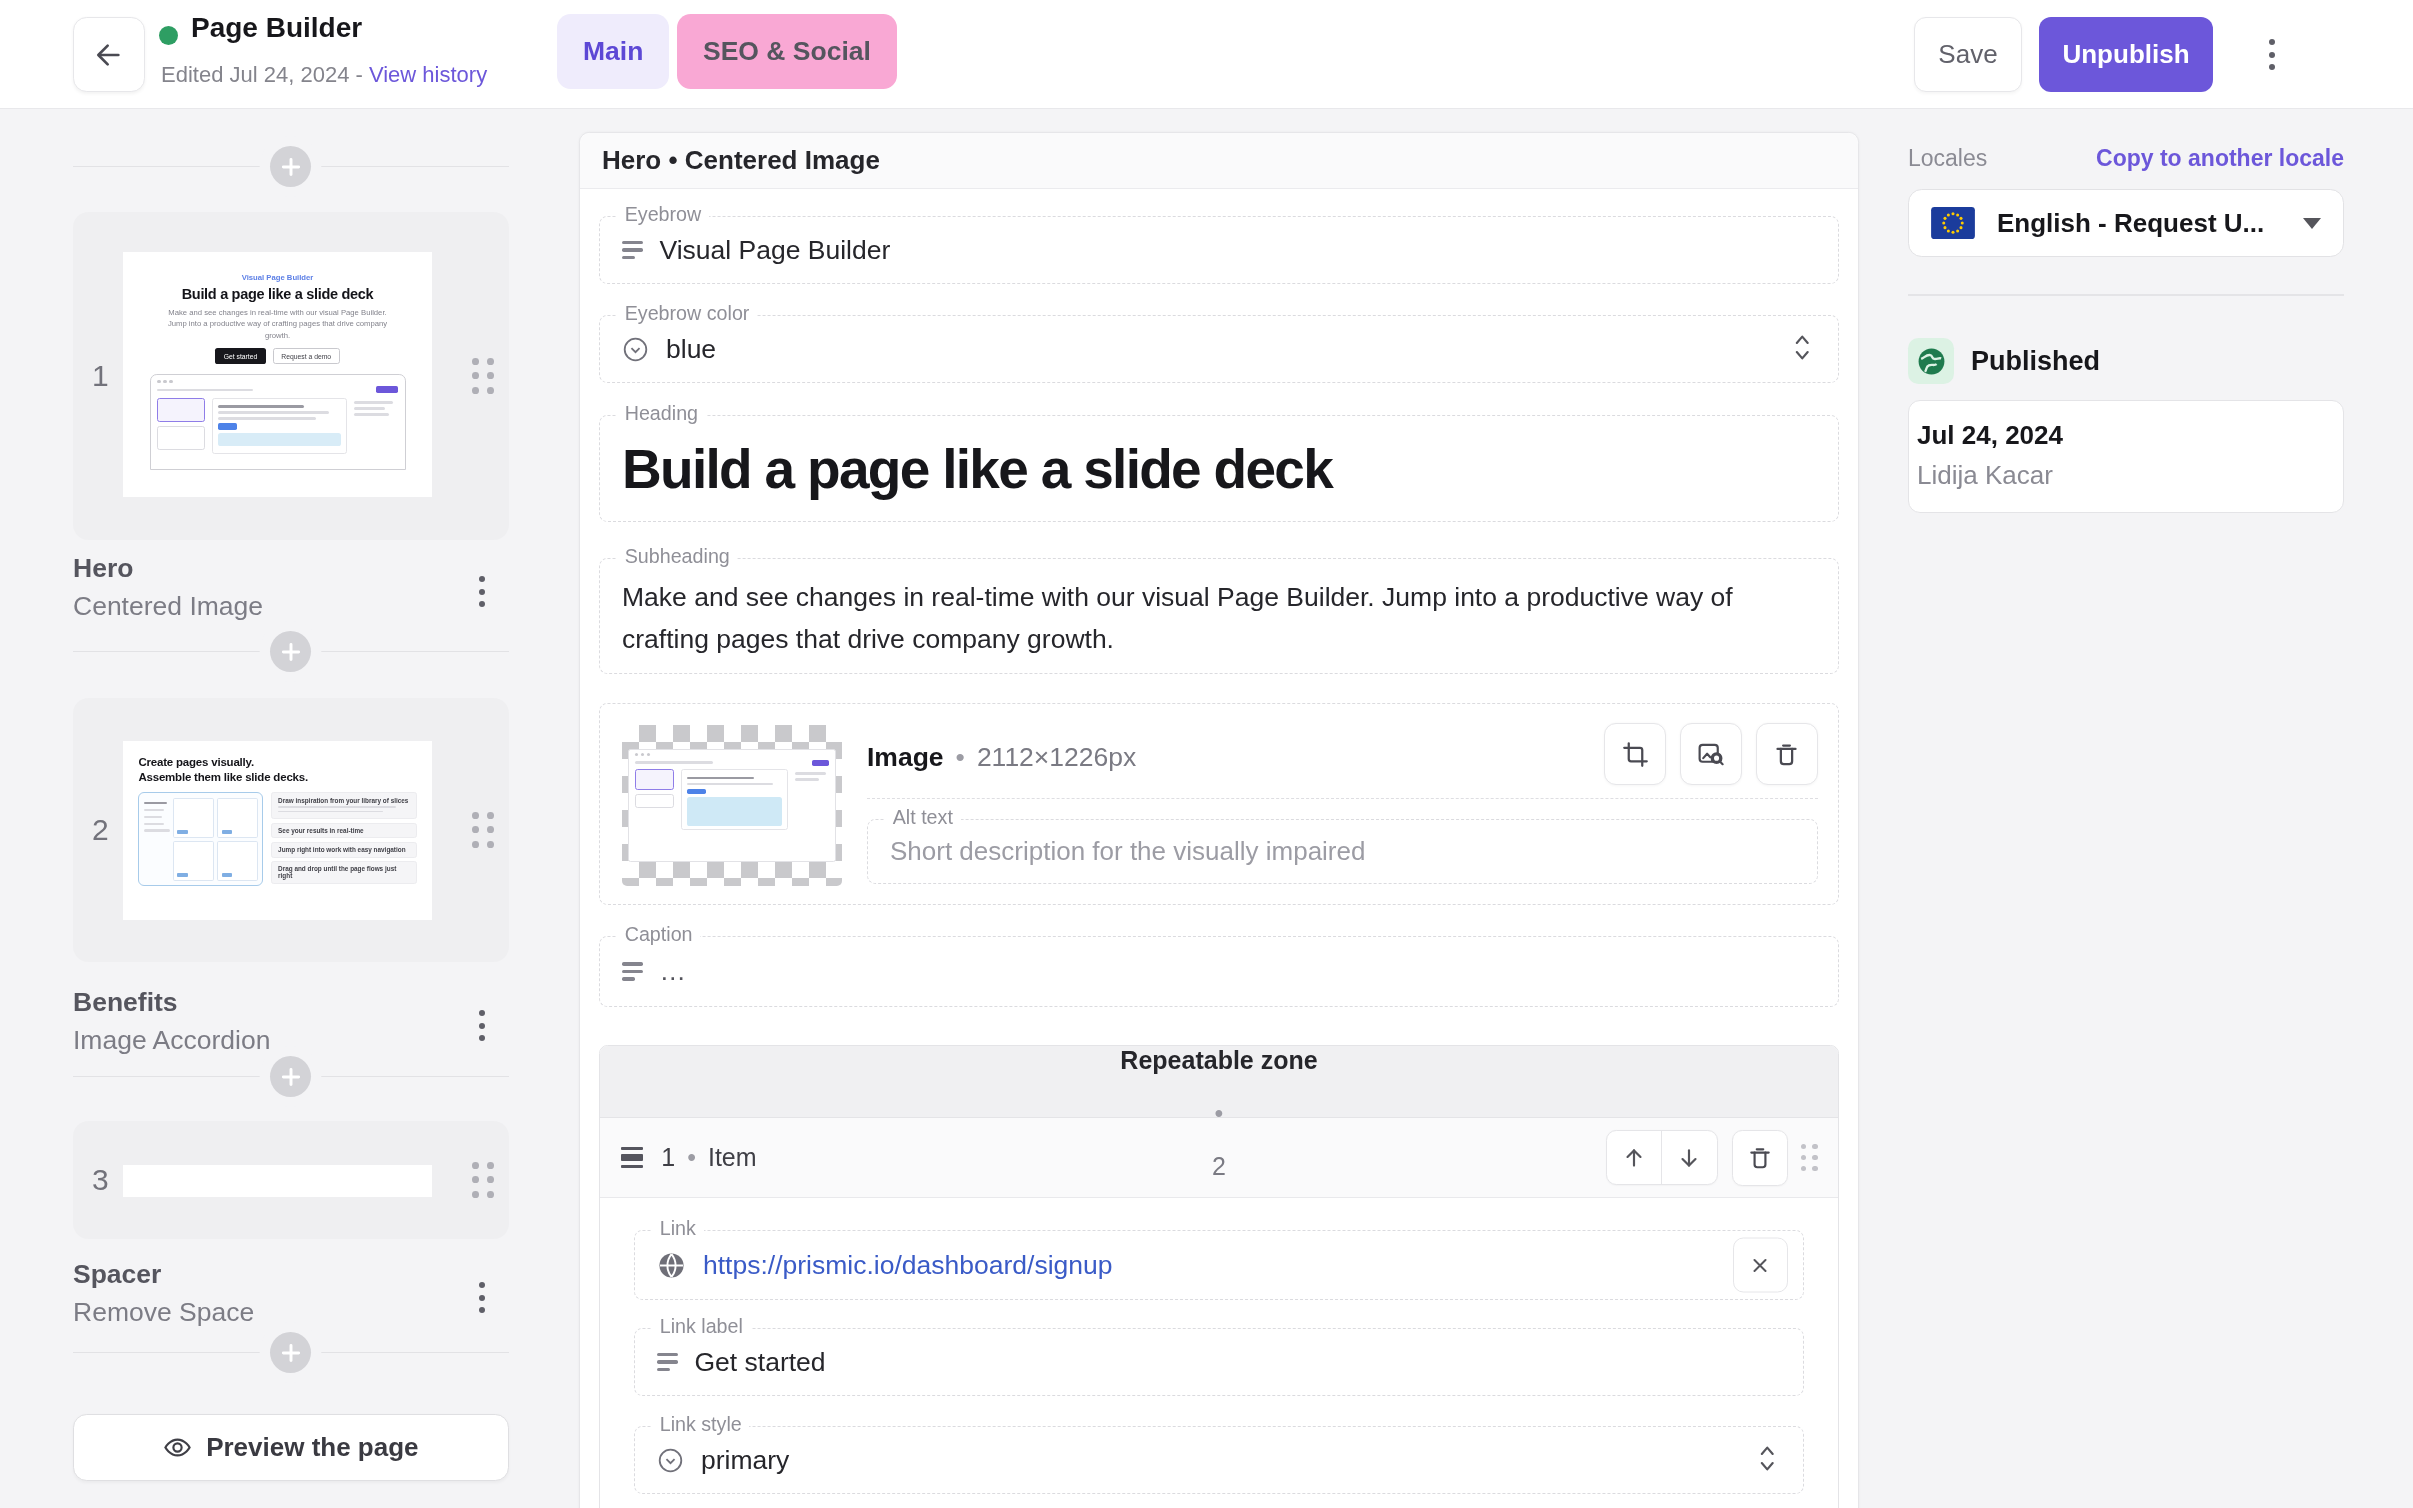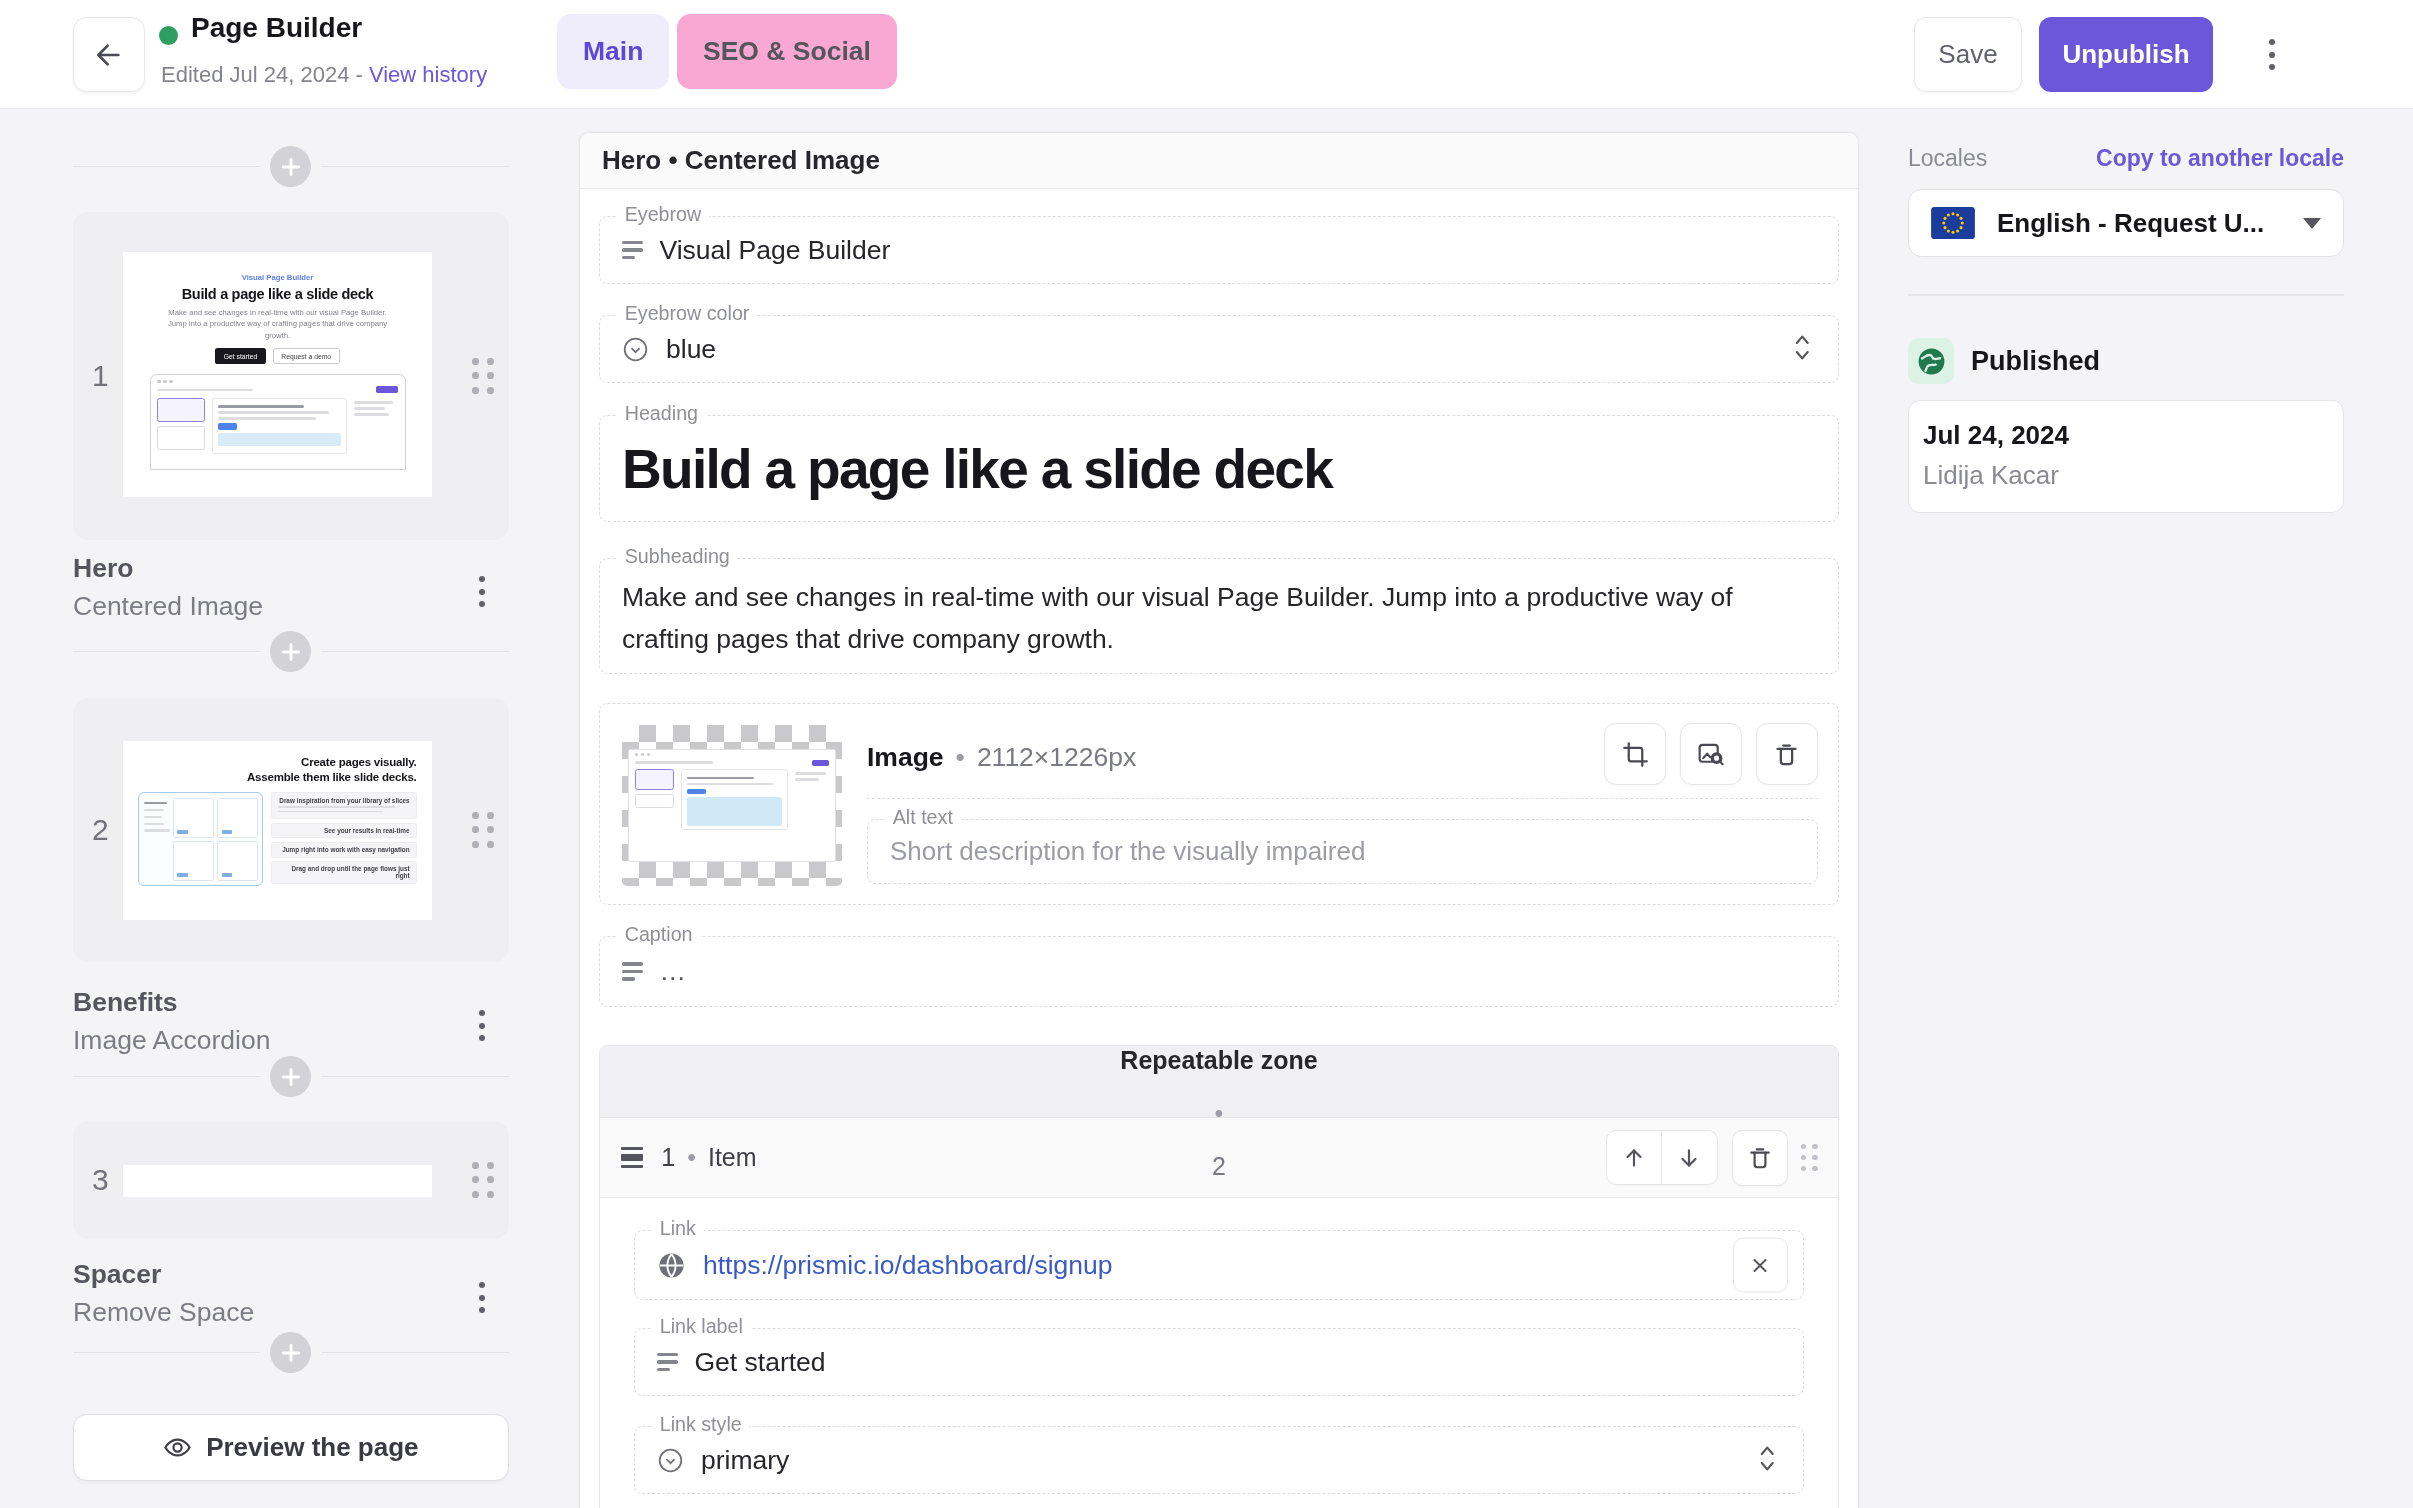--- a/index.html
+++ b/index.html
@@ -60,21 +60,21 @@
   .w40{width:40%;} .w70{width:70%;} .w80{width:80%;} .w90{width:90%;}
   .t1-cols { display:flex; gap:6.8px; margin-top:4.3px; }
   .t1-left { width:48px; }
   .t1-card { height:24px; border:0.9px solid #DCDCE1; border-radius:2.6px; margin-bottom:4.3px; background:#fff; }
   .t1-card.purple { border-color:#8F7DE8; background:#F5F3FD; }
   .t1-mid { flex:1; border:0.9px solid #E4E4E8; border-radius:2.6px; padding:3.4px 5.1px; }
   .t1-img { height:13.7px; border-radius:2.6px; background:#D8ECF7; margin-top:2.6px; }
   .t1-right { width:44px; }
 
   
-  .t2 { padding:13.7px 15.4px;text-align:right; }
+  .t2 { padding:13.7px 15.4px; }
   .t2-heading { font-size:11.5px; font-weight:bold; color:#141419; line-height:1.3; letter-spacing:-0.2px; }
   .t2-row { display:flex; gap:7.7px; margin-top:7.7px; }
   .t2-shot { width:125px; height:94px; border:1.7px solid #A7CBEA; border-radius:6px; background:#FBFDFF; padding:4.3px; display:flex; gap:3.4px; }
   .t2-rail { width:26px; } .t2-rail .bar{margin:4.3px 0;}
   .t2-grid { flex:1; display:grid; grid-template-columns:1fr 1fr; gap:3.4px; }
   .t2-cell { border:0.9px solid #DCE6F2; border-radius:1.7px; background:#fff; position:relative; }
   .t2-cell::after { content:""; position:absolute; left:3.4px; bottom:2.6px; width:10.3px; height:4.3px; border-radius:0.9px; background:#7FAEE3; }
   .t2-list { flex:1; display:flex; flex-direction:column; gap:3.4px; }
   .t2-item { background:#F5F5F7; border:0.9px solid #ECECEF; border-radius:2.6px; padding:3.4px 6px; }
   .t2-title { font-size:6.4px; font-weight:bold; color:#3F3F46; display:block; }
@@ -134,21 +134,21 @@
   .locales-row { position:absolute; top:36px; left:0; width:436px; display:flex; justify-content:space-between; align-items:center; }
   .locales-label { font-size:23px; color:#8B8B94; }
   .copy-link { font-size:23px; font-weight:600; color:#6C57DA; cursor:pointer; }
   .locale-select { position:absolute; top:80px; left:0; width:436px; height:68px; background:#fff; border:1.7px solid #E2E2E5; border-radius:13.7px; display:flex; align-items:center; padding:0 22px; cursor:pointer; }
   .locale-text { margin-left:22px; font-size:26px; font-weight:bold; color:#17171B; }
   .caret-down { margin-left:auto; width:0; height:0; border-left:9.4px solid transparent; border-right:9.4px solid transparent; border-top:11px solid #55555B; }
   .rb-divider { position:absolute; top:185px; left:0; width:436px; height:1.7px; background:#E4E4E7; }
   .pub-row { position:absolute; top:229px; left:0; display:flex; align-items:center; gap:17px; }
   .pub-icon { width:46px; height:46px; border-radius:10.3px; background:#DCF2E4; display:flex; align-items:center; justify-content:center; }
   .pub-label { font-size:27px; font-weight:bold; color:#17171B; }
-  .pub-card { position:absolute; top:291px; left:0; width:436px; height:113px; background:#fff; border:1.7px solid #E4E4E7; border-radius:12px; padding:19px 14px; }
+  .pub-card { position:absolute; top:291px; left:0; width:436px; height:113px; background:#fff; border:1.7px solid #E4E4E7; border-radius:12px; padding:19px 8px; }
   .pub-date { font-size:26px; font-weight:bold; color:#17171B; }
   .pub-author { font-size:26px; color:#8A8A93; margin-top:8.5px; }
 </style>
 </head>
 <body>
 
 <div class="topbar">
   <div class="back-btn">
     <svg width="32" height="32" viewBox="0 0 24 24" fill="none" stroke="#4A4A52" stroke-width="2" stroke-linecap="round" stroke-linejoin="round">
         <path d="M19 12H5"></path>

